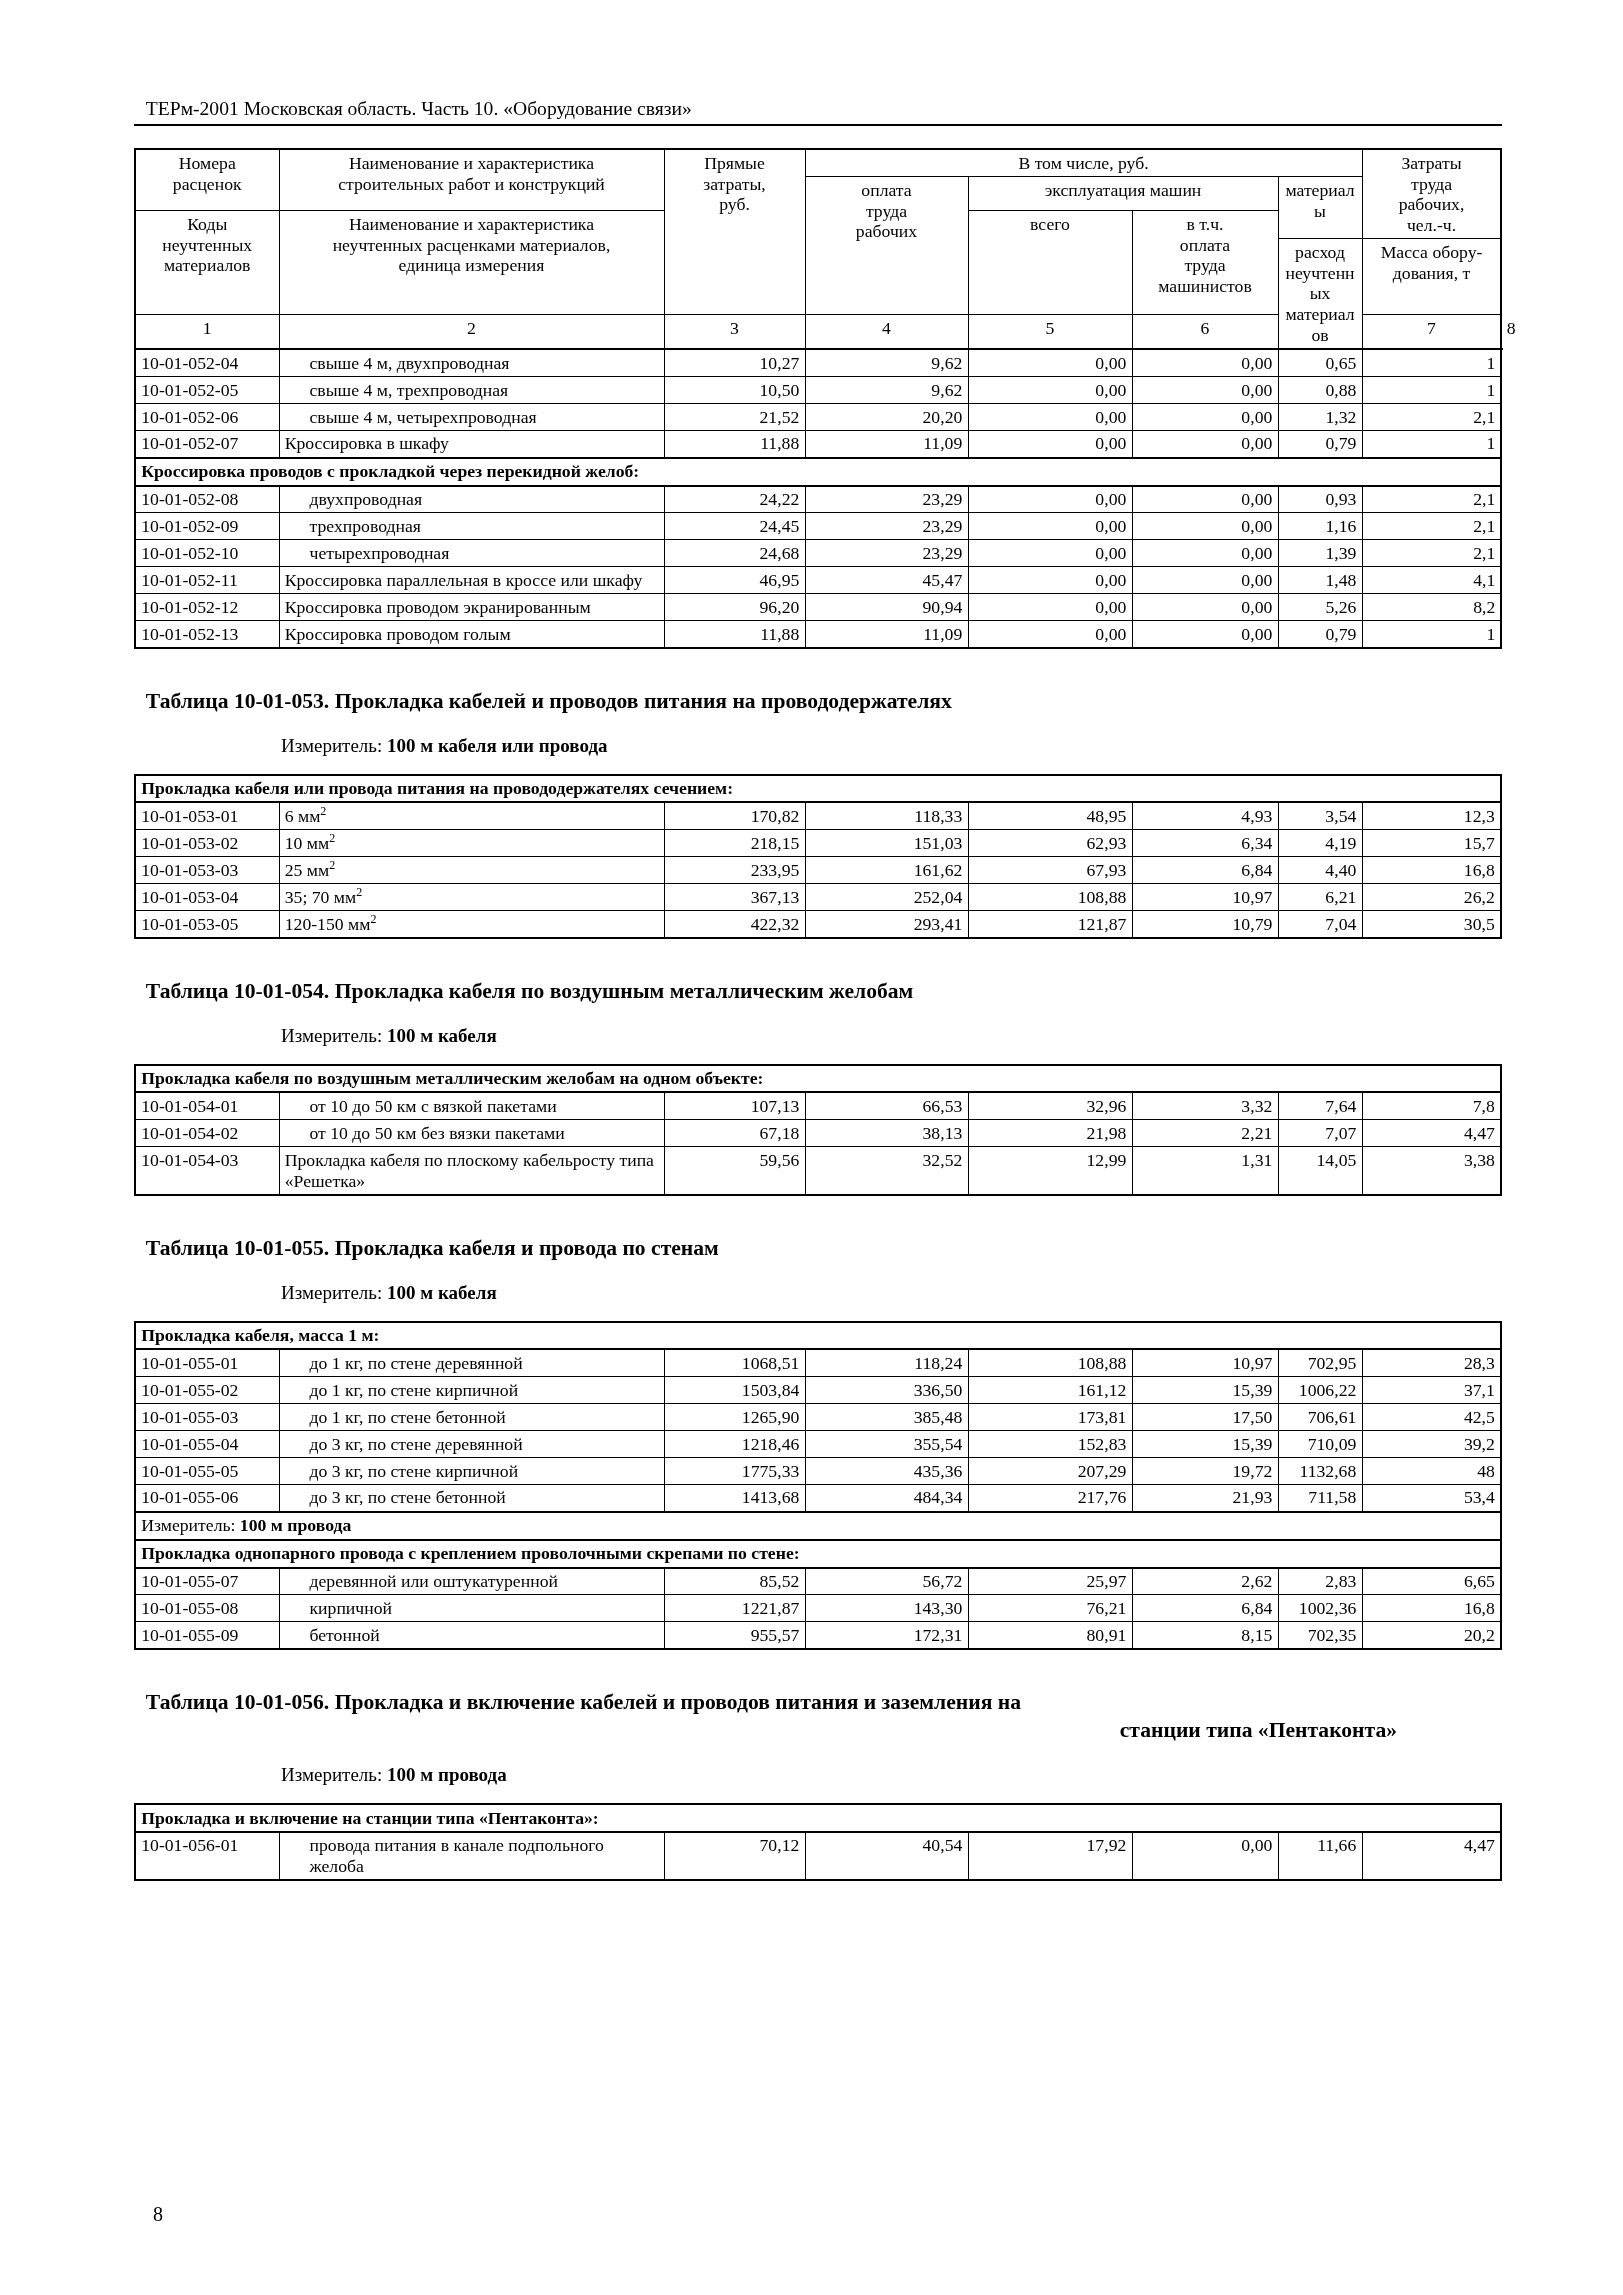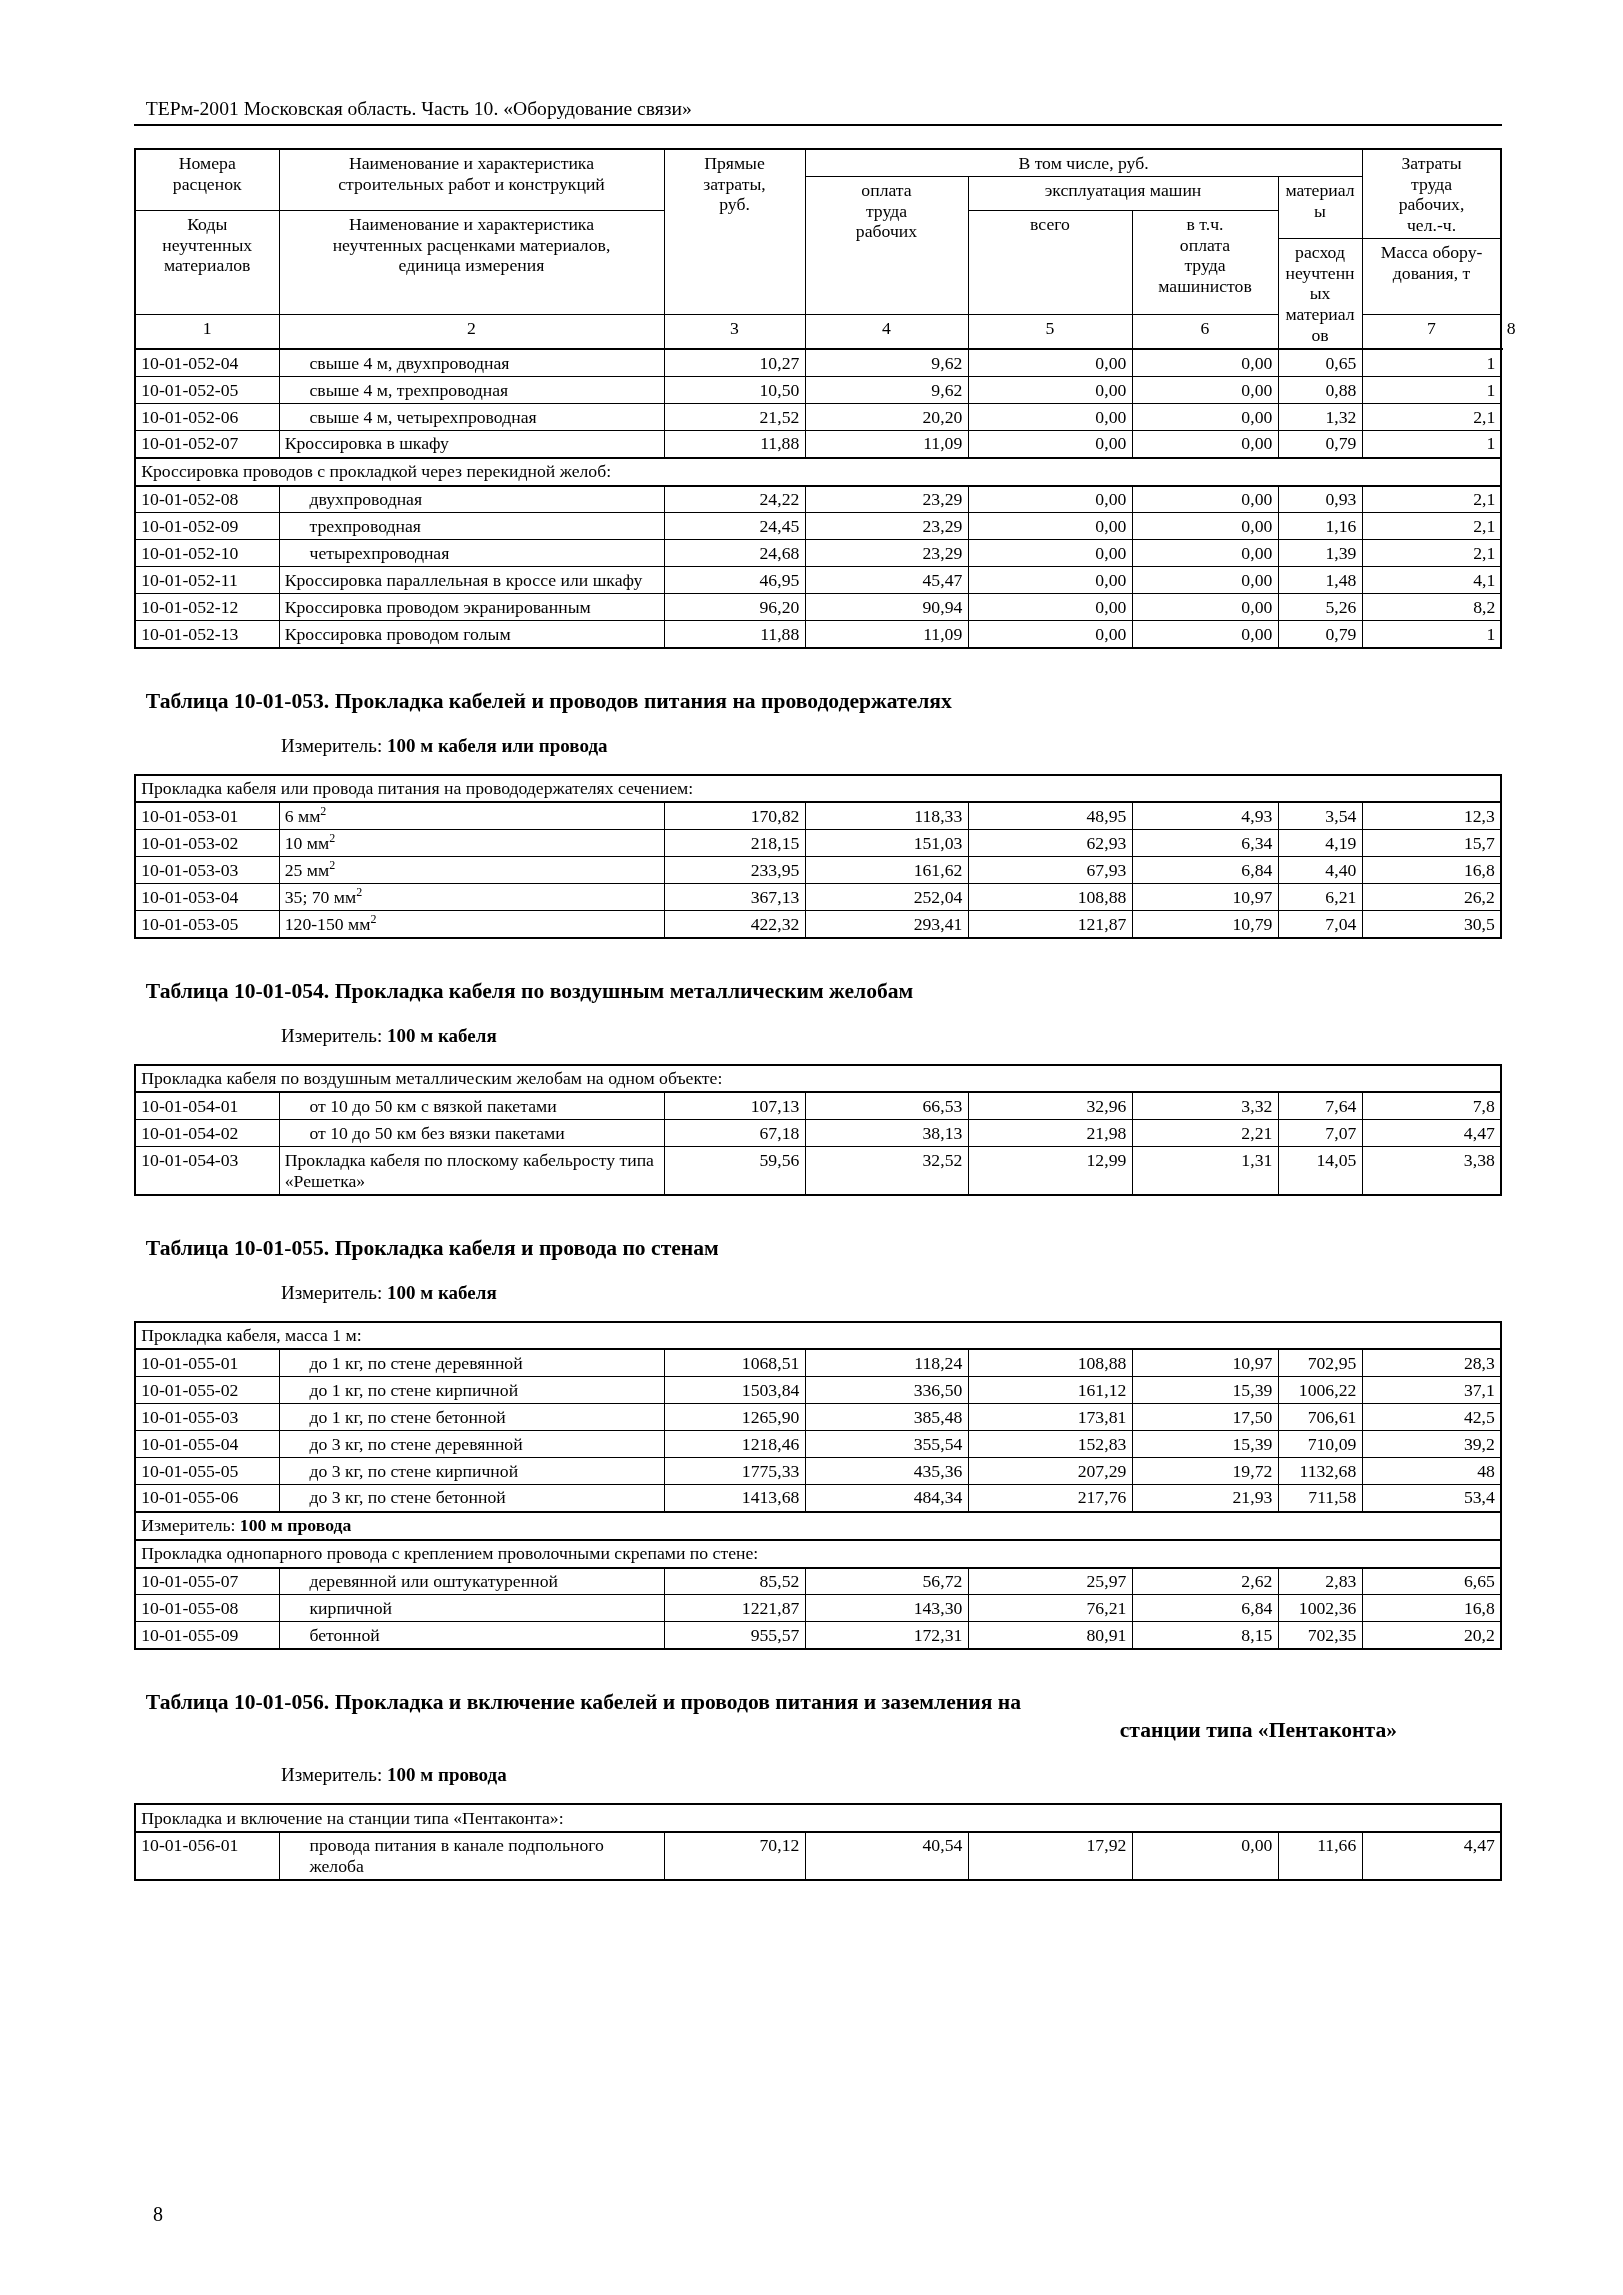--- a/index.html
+++ b/index.html
@@ -47,21 +47,21 @@
   table.grid{border:2.6px solid #000;}
   td.hd{text-align:center;vertical-align:middle;padding:3.9px 2.6px;}
   td.num{text-align:right;white-space:nowrap;vertical-align:top;}
   td.code{text-align:left;white-space:nowrap;padding-left:6.5px;}
   td.name{text-align:left;}
   td.name.ind{padding-left:30px;}
   td.colnum{text-align:center;padding:1.3px 2.6px;font-size:17.7px;}
   tr.thick > td{border-top-width:2.6px;}
   tr.thickb > td{border-bottom-width:2.6px;}
   td.sect{
-    font-weight:normal;text-align:left;padding-left:25px;
+    font-weight:bold;text-align:left;padding-left:25px;
     border-left-width:2.6px;border-right-width:2.6px;
   }
   td.meas{
     text-align:left;padding-left:25px;
     border-left-width:2.6px;border-right-width:2.6px;
   }
   .b{font-weight:bold;font-family:Liberation Serif, serif;}
   
   .tcap{
     font-size:21.6px;font-weight:bold;

